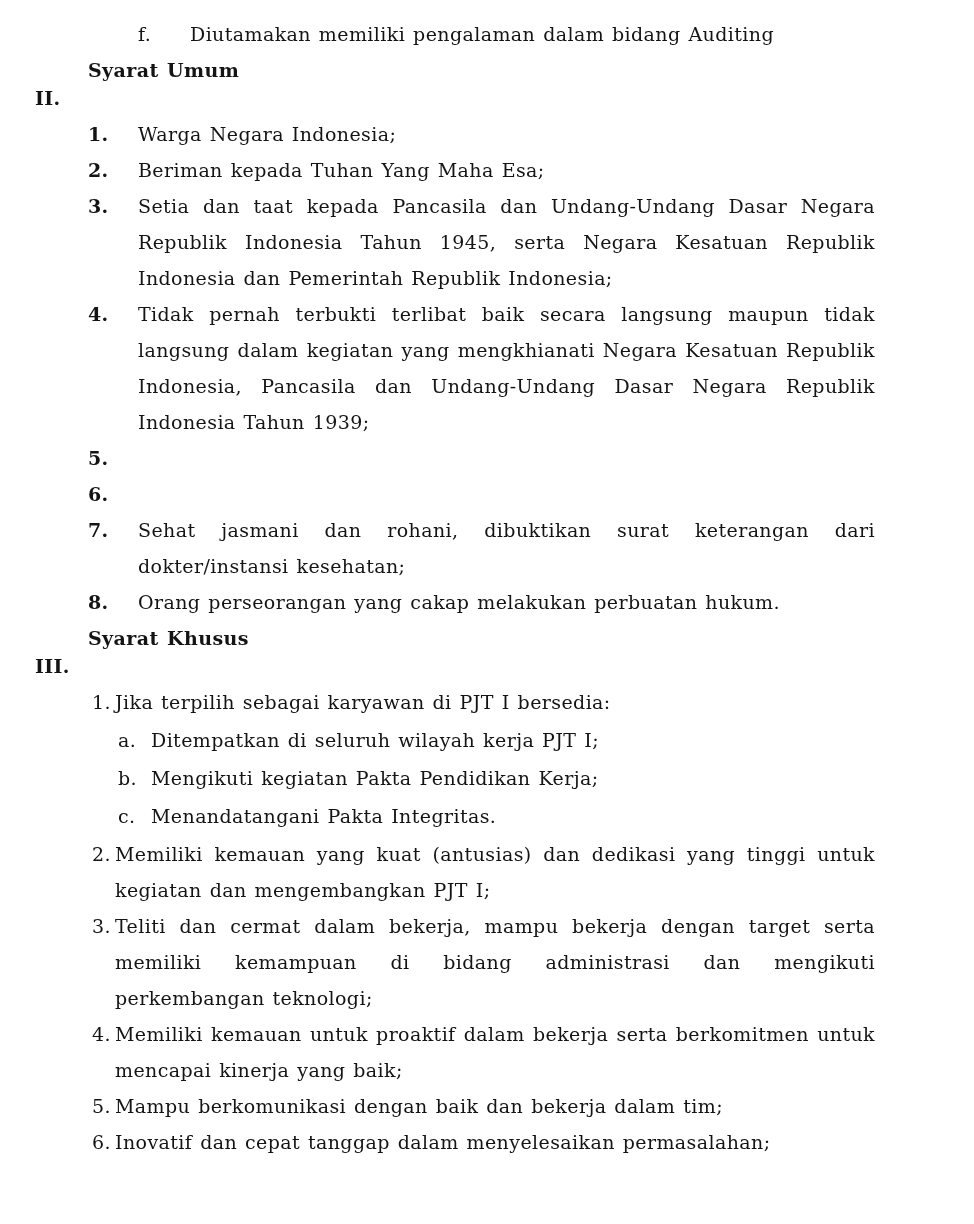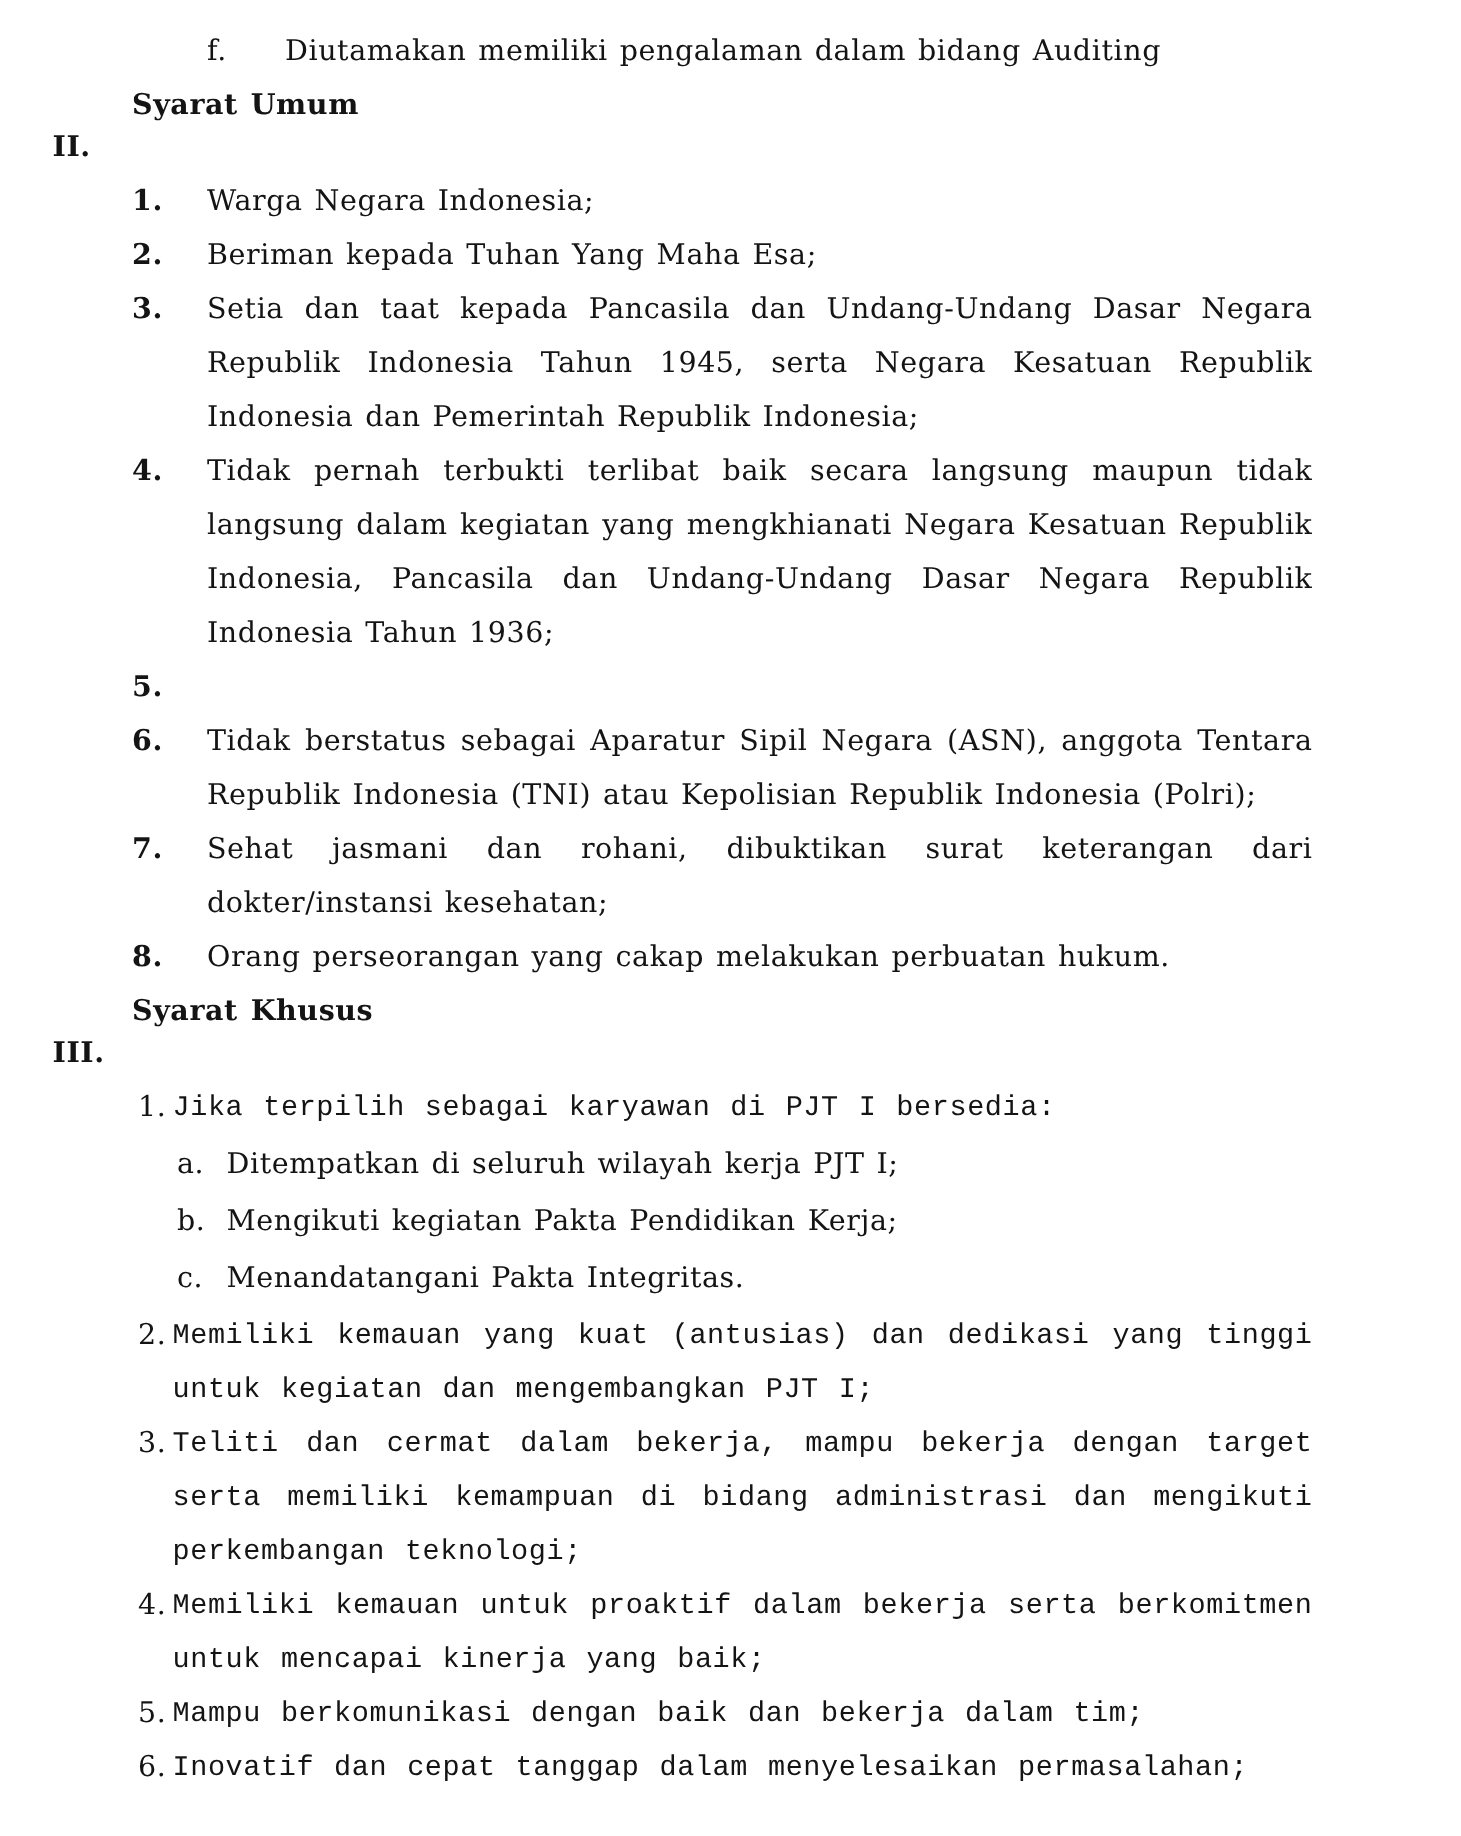--- a/index.html
+++ b/index.html
@@ -30,21 +30,21 @@
   .heading { display:flex; font-weight:bold; }
   .heading-number { flex:none; width:53px;margin-top:28px; }
   .heading-title { flex:1 1 auto; }
 
   
   .sec-syarat-umum .item-marker { margin-left:53px; width:50px; font-weight:bold; }
   .sec-syarat-umum .item-text { text-align:justify; }
 
   
   .sec-syarat-khusus .item-marker { margin-left:57px; width:23px; }
-  .sec-syarat-khusus .item-text { text-align:justify;font-family:Liberation Mono, monospace; }
+  .sec-syarat-khusus .item-text { text-align:justify; }
 
   
   .subitem { margin:2px 0; }
   .subitem-marker { margin-left:83px; width:33px; }
 </style>
 </head>
 <body>
 
 <div class="page">
 
@@ -66,28 +66,27 @@
         <div class="row item">
           <span class="marker item-marker">2.</span>
           <span class="text item-text">Beriman kepada Tuhan Yang Maha Esa;</span>
         </div>
         <div class="row item">
           <span class="marker item-marker">3.</span>
           <span class="text item-text">Setia dan taat kepada Pancasila dan Undang-Undang Dasar Negara Republik Indonesia Tahun 1945, serta Negara Kesatuan Republik Indonesia dan Pemerintah Republik Indonesia;</span>
         </div>
         <div class="row item">
           <span class="marker item-marker">4.</span>
-          <span class="text item-text">Tidak pernah terbukti terlibat baik secara langsung maupun tidak langsung dalam kegiatan yang mengkhianati Negara Kesatuan Republik Indonesia, Pancasila dan Undang-Undang Dasar Negara Republik Indonesia Tahun 1936;</span>
+          <span class="text item-text">Tidak pernah terbukti terlibat baik secara langsung maupun tidak langsung dalam kegiatan yang mengkhianati Negara Kesatuan Republik Indonesia, Pancasila dan Undang-Undang Dasar Negara Republik Indonesia Tahun 1939;</span>
         </div>
         <div class="row item">
           <span class="marker item-marker">5.</span>
         </div>
         <div class="row item">
           <span class="marker item-marker">6.</span>
-          <span class="text item-text">Tidak berstatus sebagai Aparatur Sipil Negara (ASN), anggota Tentara Republik Indonesia (TNI) atau Kepolisian Republik Indonesia (Polri);</span>
         </div>
         <div class="row item">
           <span class="marker item-marker">7.</span>
           <span class="text item-text">Sehat jasmani dan rohani, dibuktikan surat keterangan dari dokter/instansi kesehatan;</span>
         </div>
         <div class="row item">
           <span class="marker item-marker">8.</span>
           <span class="text item-text">Orang perseorangan yang cakap melakukan perbuatan hukum.</span>
         </div>
       </section>

